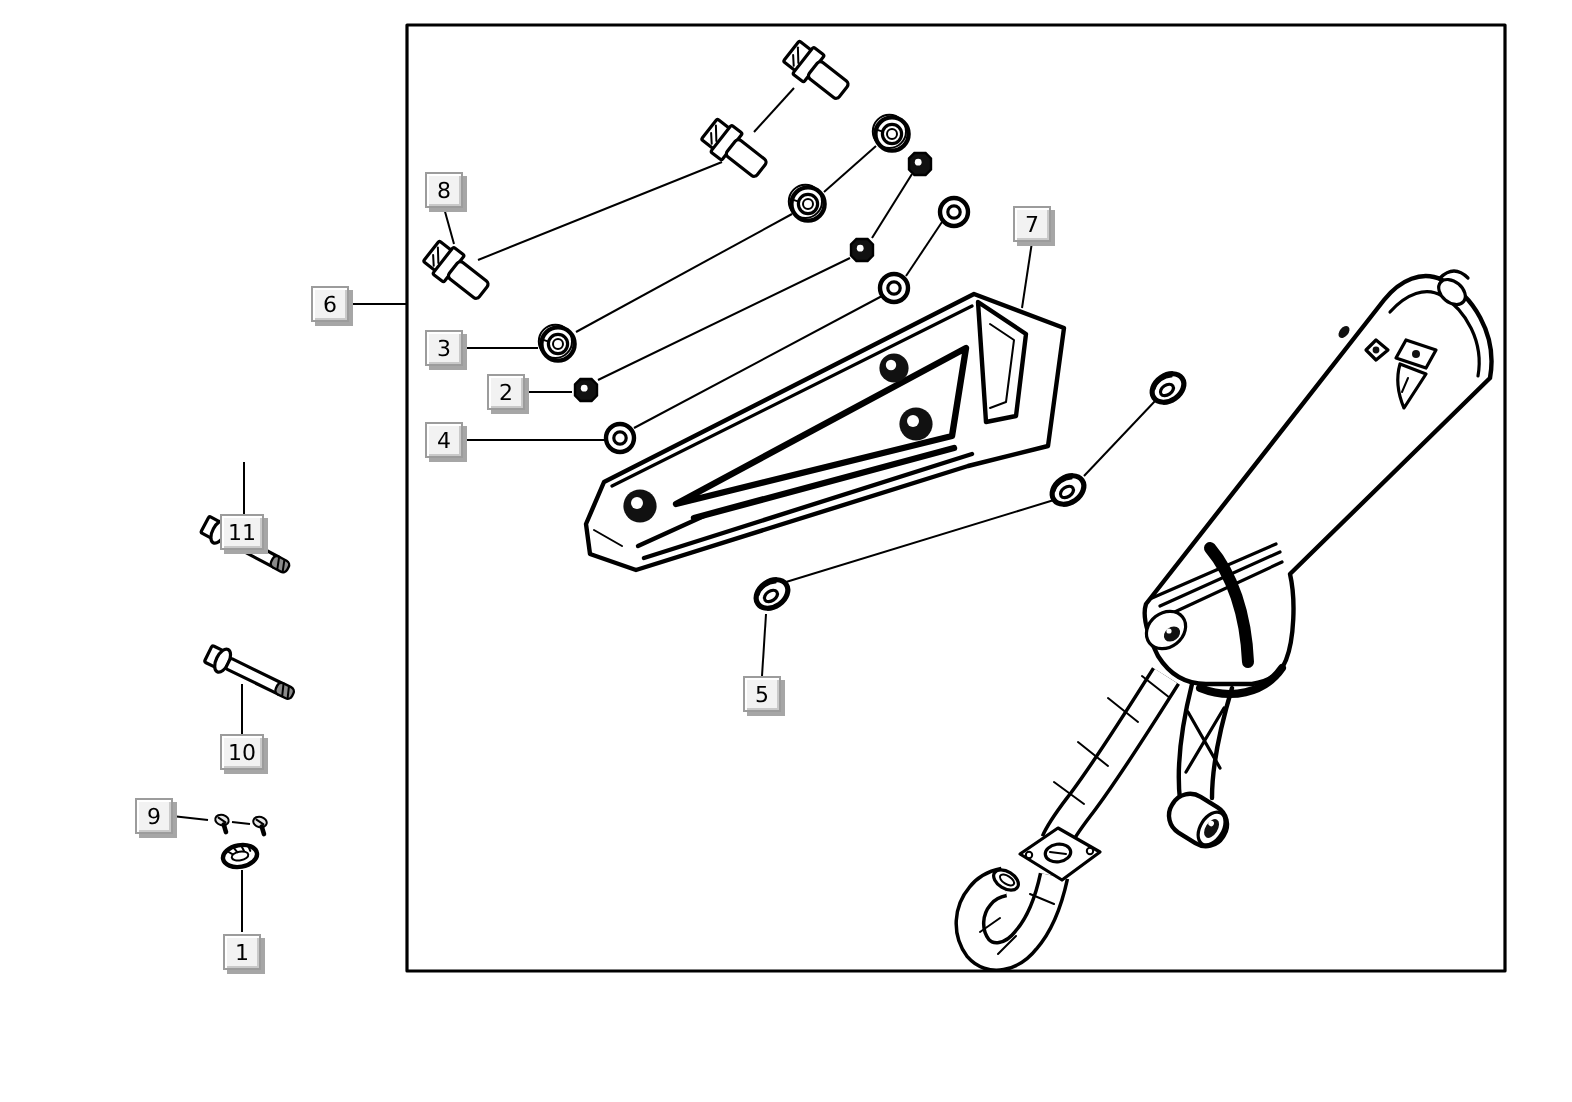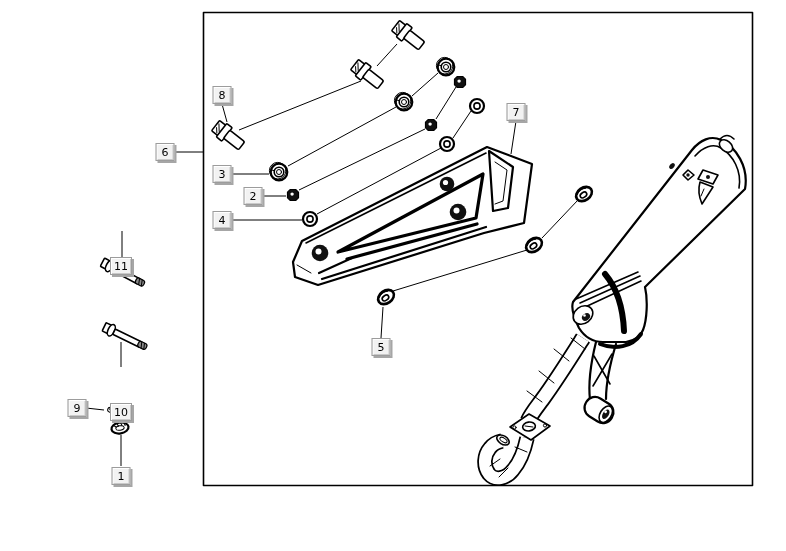--- a/index.html
+++ b/index.html
@@ -229,16 +229,16 @@
 
   <div class="callout" style="left:121px;top:476px;">1</div>
   <div class="callout" style="left:253px;top:196px;">2</div>
   <div class="callout" style="left:222px;top:174px;">3</div>
   <div class="callout" style="left:222px;top:220px;">4</div>
   <div class="callout" style="left:381px;top:347px;">5</div>
   <div class="callout" style="left:165px;top:152px;">6</div>
   <div class="callout" style="left:516px;top:112px;">7</div>
   <div class="callout" style="left:222px;top:95px;">8</div>
   <div class="callout" style="left:77px;top:408px;">9</div>
-  <div class="callout" style="left:121px;top:376px;margin-top:36px;">10</div>
+  <div class="callout" style="left:121px;top:376px;">10</div>
   <div class="callout" style="left:121px;top:222px;margin-top:44px;">11</div>
 
 </div>
 
 </body></html>

